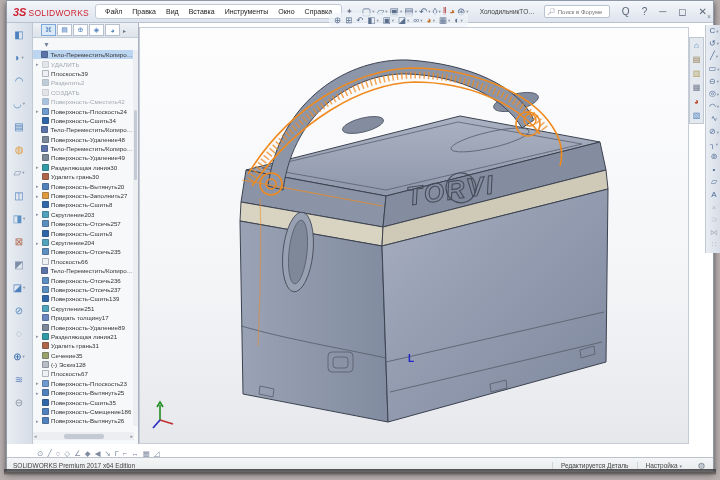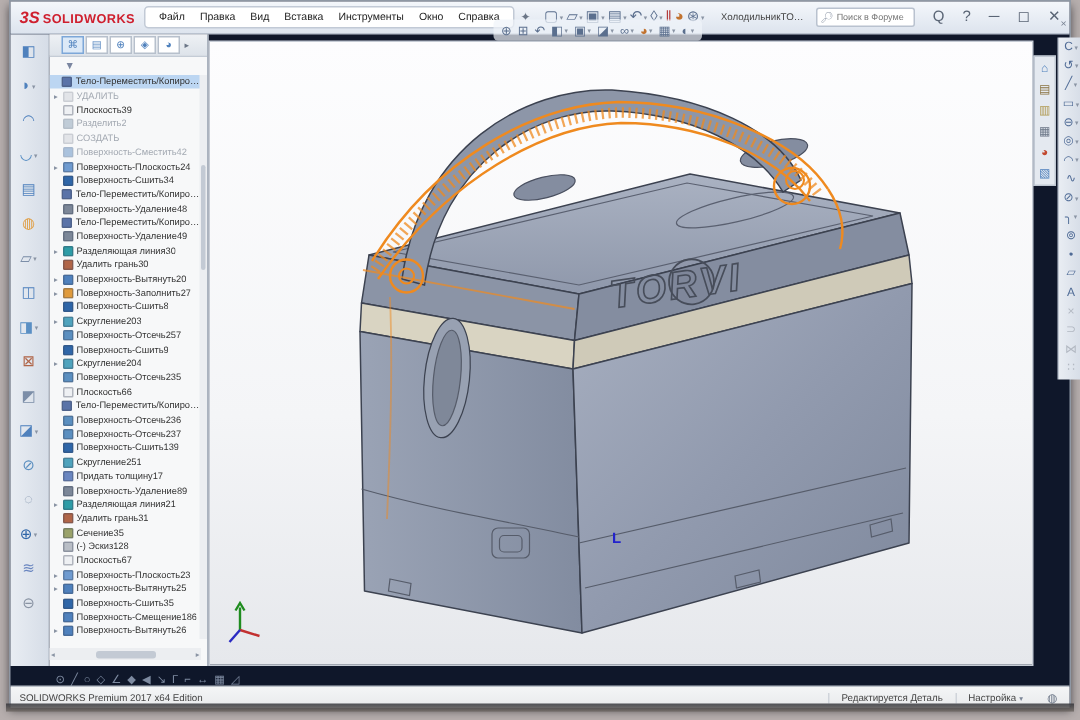--- a/index.html
+++ b/index.html
@@ -1,30 +1,30 @@
 <!DOCTYPE html>
 <html><head>
 <meta charset="utf-8">
 <style>
   * { margin:0; padding:0; box-sizing:border-box; }
   html,body { width:720px; height:480px; overflow:hidden; }
   body { background:#b7afae; font-family:"Liberation Sans",sans-serif; position:relative; }
 
   .window { position:absolute; left:6px; top:0; width:708px; height:471px;
-    background:#0f172a; border:1px solid #8f98a4; box-shadow:0 3px 6px rgba(20,20,25,.65); }
+    background:#ffffff; border:1px solid #8f98a4; box-shadow:0 3px 6px rgba(20,20,25,.65); }
   .win-shadow { position:absolute; left:4px; top:469px; width:712px; height:6px;
     background:linear-gradient(#33343a,#6a6460 80%,transparent); opacity:.85; }
 
   
   .titlebar { position:absolute; left:0; top:0; width:100%; height:22px;
     background:linear-gradient(#f4f7fb,#dde4ee); border-bottom:1px solid #b9c2cf;
     display:flex; align-items:center; font-size:7px; color:#333; }
   .logo { display:flex; align-items:baseline; margin:0 6px 0 6px; white-space:nowrap; }
   .logo-mark { color:#cf1f2e; font-weight:bold; font-style:italic; font-size:11px; margin-right:2px; }
-  .logo-name { color:#cf1f2e; font-weight:bold; font-size:8.5px; letter-spacing:.3px; }
+  .logo-name { color:#cf1f2e; font-weight:normal; font-size:8.5px; letter-spacing:.3px; }
   .menubox { background:#fff; border:1px solid #c2cad6; border-radius:3px; height:15px;
     display:flex; align-items:center; padding:0 4px; }
   .menu-item { padding:0 5px; color:#222; cursor:default; white-space:nowrap; }
   .pin { font-size:8px; color:#6b7687; margin:0 4px; }
   .qat { display:flex; align-items:center; margin-left:4px; }
   .qbtn { display:flex; align-items:center; margin:0 1px; color:#5b6f8e; font-size:9px; }
   .qbtn .car { font-size:5px; color:#7c8698; margin-left:1px; }
   .doc-title { margin-left:10px; color:#444; font-size:6.5px; white-space:nowrap; overflow:hidden;
     max-width:118px; text-overflow:ellipsis; }
   .searchbox { margin-left:8px; width:66px; height:13px; background:#fff; border:1px solid #b9c2cf;

